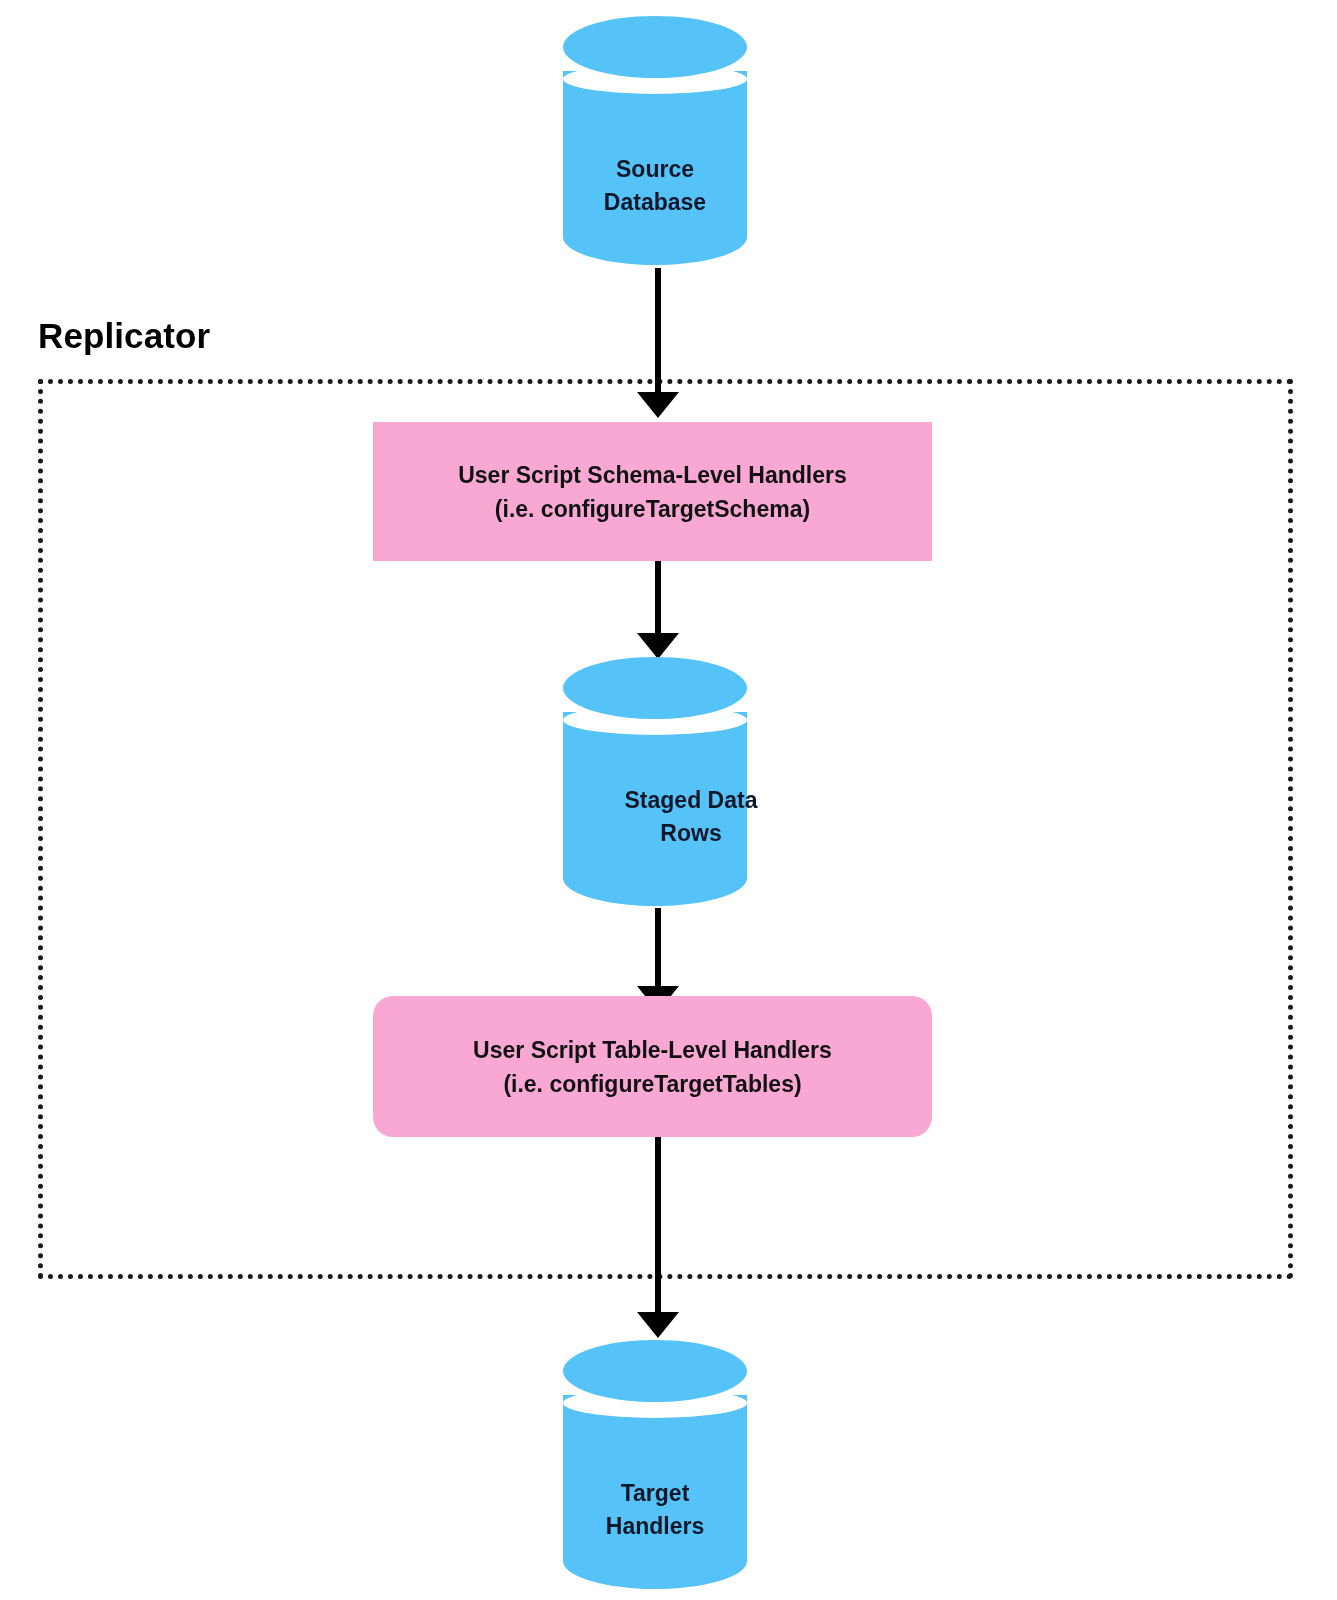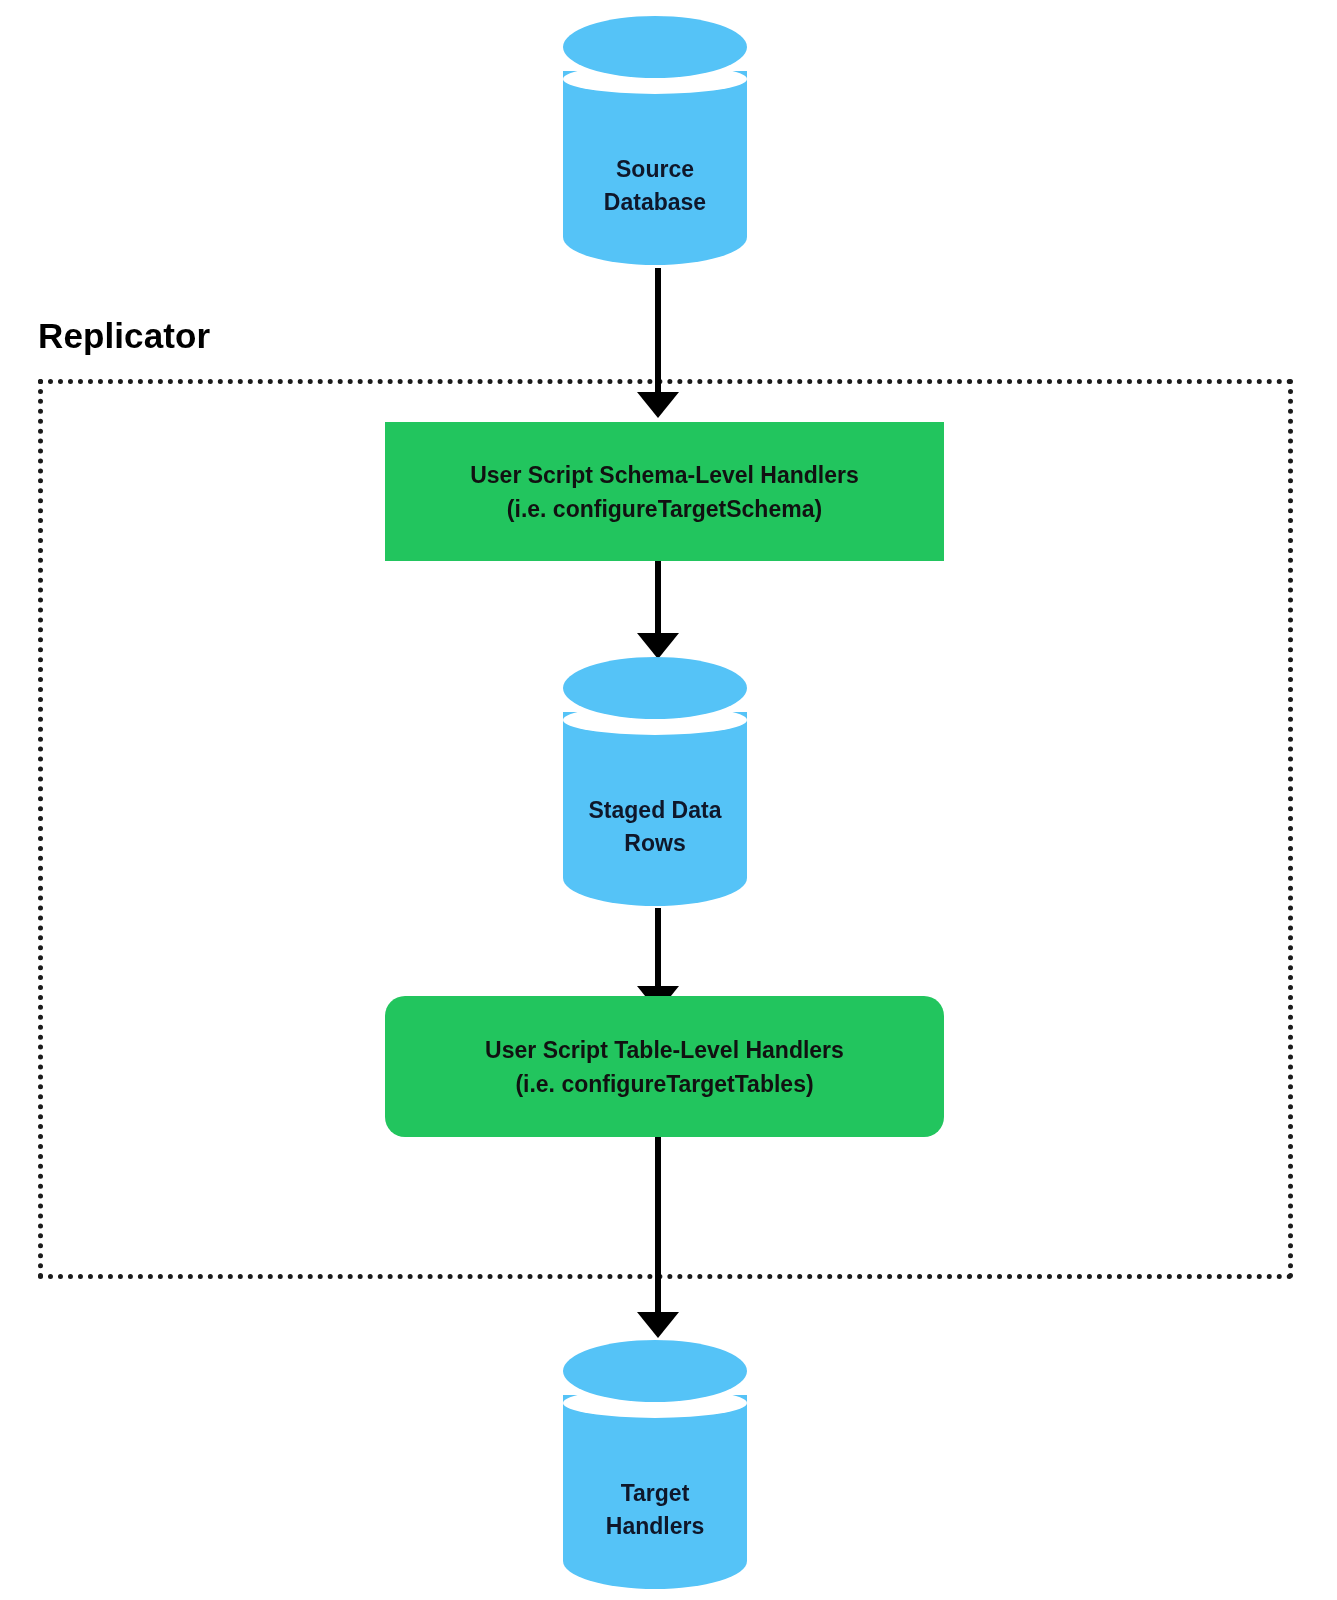--- a/index.html
+++ b/index.html
@@ -93,31 +93,30 @@
     color: #0f172a;
     line-height: 33px;
     z-index: 5;
     white-space: pre-line;
     margin-top: 48px;
   }
 
   
   .proc-box {
     position: absolute;
-    background: #22c55e;
+    background: #f9a8d4;
     display: flex;
     align-items: center;
     justify-content: center;
     text-align: center;
     font-size: 23px;
     font-weight: bold;
     color: #111111;
     line-height: 34px;
     white-space: pre-line;
-    margin-left: 12px;
   }
 
   
   .arrow-line {
     position: absolute;
     width: 6px;
     background: #000000;
     left: 655px;
   }
   .arrow-head {
@@ -170,21 +169,21 @@
   </div>
 
   <div class="arrow-line" style="top:561px; height:76px;"></div>
   <div class="arrow-head" style="top:633px;"></div>
 
   <div class="cylinder" style="left:563px; top:657px; height:249px;">
     <div class="cyl-bottom" style="top:193px;"></div>
     <div class="cyl-body" style="height:166px;"></div>
     <div class="cyl-gap"></div>
     <div class="cyl-top"></div>
-    <div class="cyl-label" style="top:89px;">Staged Data
+    <div class="cyl-label" style="top:79px;padding-left:36px;">Staged Data
 Rows</div>
   </div>
 
   <div class="arrow-line" style="top:908px; height:82px;"></div>
   <div class="arrow-head" style="top:986px;"></div>
 
   <div class="proc-box" style="left:373px; top:996px; width:559px; height:141px;border-radius:20px;">
     <span>User Script Table-Level Handlers
 (i.e. configureTargetTables)</span>
   </div>

